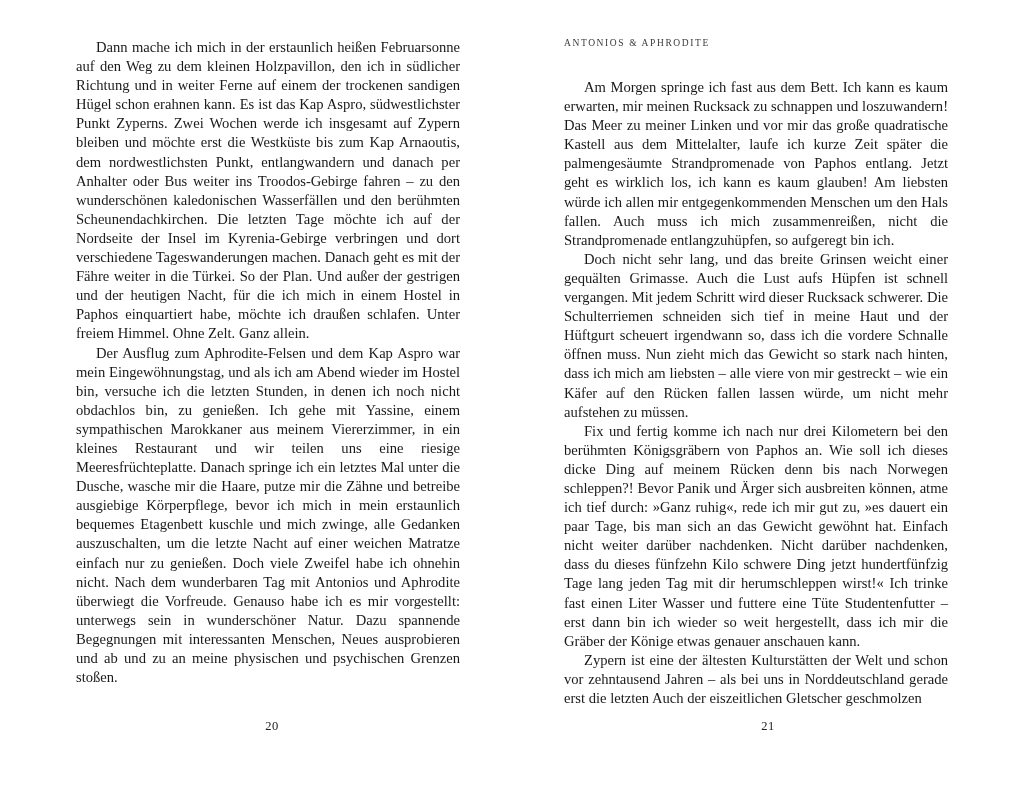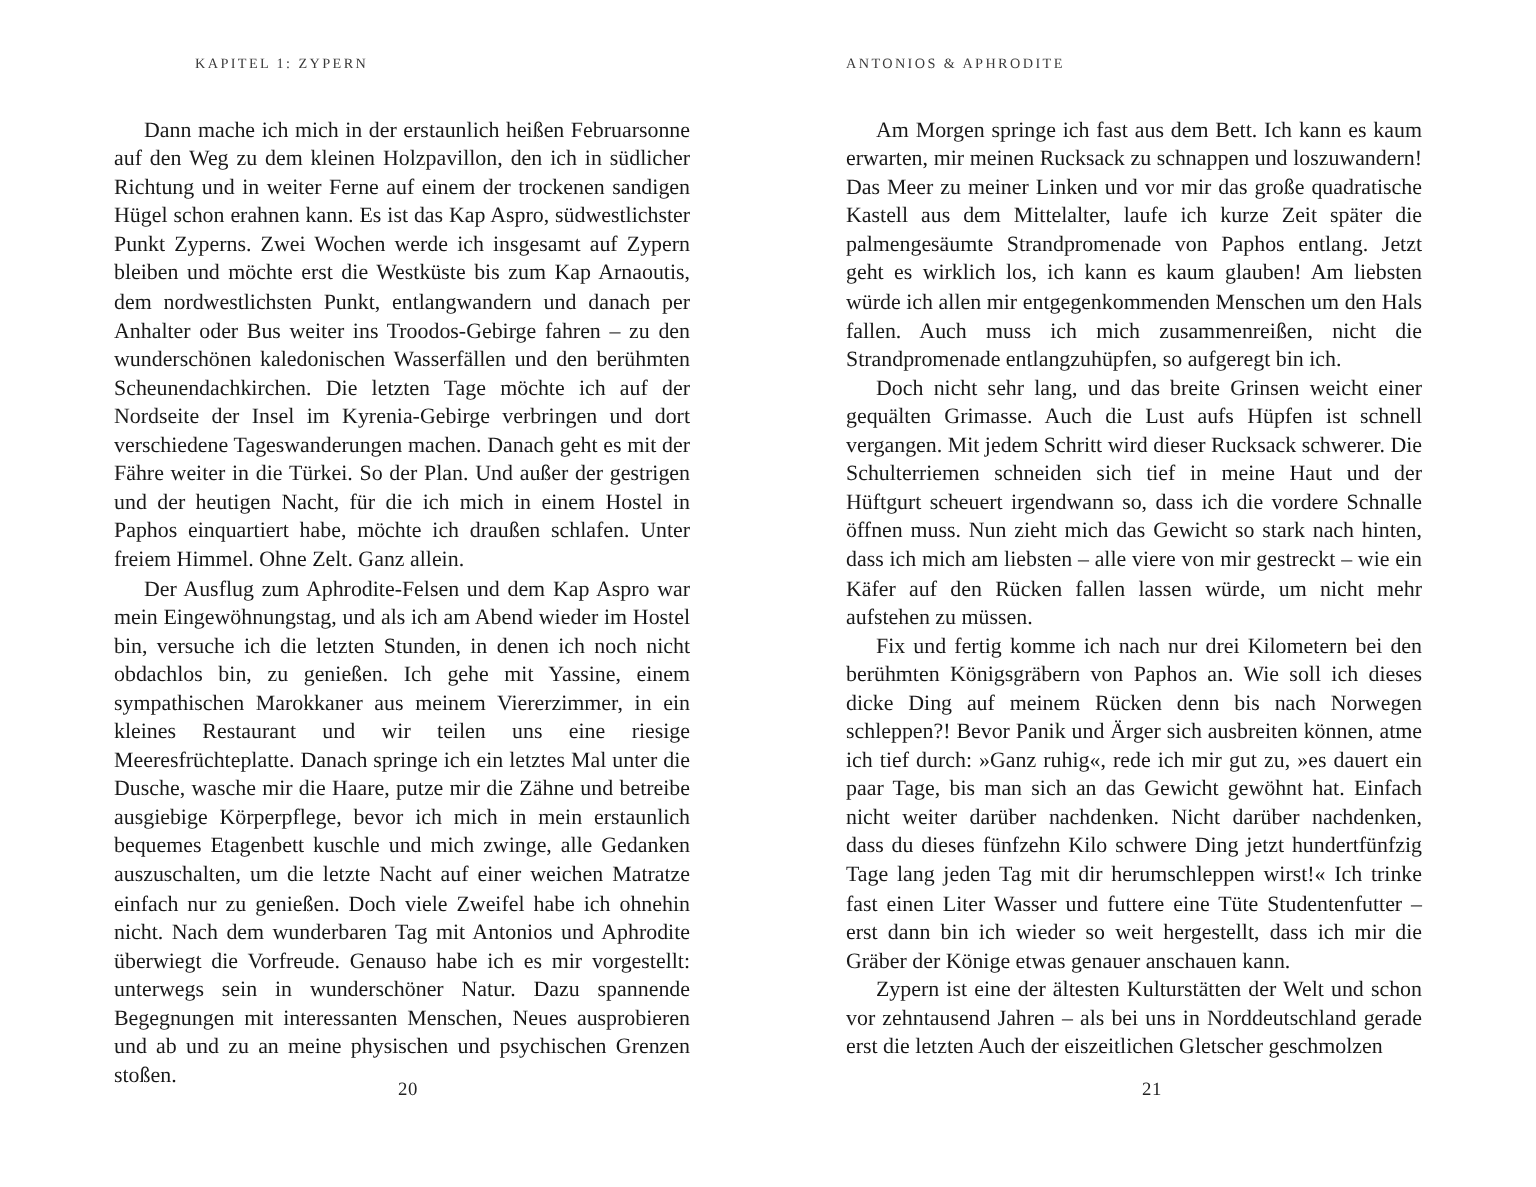--- a/index.html
+++ b/index.html
@@ -79,21 +79,20 @@
   }
   .page-left .folio { padding-left: 16px; }
   .page-right .folio { padding-right: 24px; }
 </style>
 </head>
 <body>
 
 <div class="book-spread">
 
   <div class="page page-left">
-    <div class="running-head">Kapitel 1: Zypern</div>
     <div class="body-text">
       <p class="first">Dann mache ich mich in der erstaunlich heißen Februarsonne auf den Weg zu dem kleinen Holzpavillon, den ich in südlicher Richtung und in weiter Ferne auf einem der trockenen sandigen Hügel schon erahnen kann. Es ist das Kap Aspro, südwestlichster Punkt Zyperns. Zwei Wochen werde ich insgesamt auf Zypern bleiben und möchte erst die Westküste bis zum Kap Arnaoutis, dem nordwestlichsten Punkt, entlangwandern und danach per Anhalter oder Bus weiter ins Troodos-Gebirge fahren – zu den wunderschönen kaledonischen Wasserfällen und den berühmten Scheunendachkirchen. Die letzten Tage möchte ich auf der Nordseite der Insel im Kyrenia-Gebirge verbringen und dort verschiedene Tageswanderungen machen. Danach geht es mit der Fähre weiter in die Türkei. So der Plan. Und außer der gestrigen und der heutigen Nacht, für die ich mich in einem Hostel in Paphos einquartiert habe, möchte ich draußen schlafen. Unter freiem Himmel. Ohne Zelt. Ganz allein.</p>
       <p>Der Ausflug zum Aphrodite-Felsen und dem Kap Aspro war mein Eingewöhnungstag, und als ich am Abend wieder im Hostel bin, versuche ich die letzten Stunden, in denen ich noch nicht obdachlos bin, zu genießen. Ich gehe mit Yassine, einem sympathischen Marokkaner aus meinem Viererzimmer, in ein kleines Restaurant und wir teilen uns eine riesige Meeresfrüchteplatte. Danach springe ich ein letztes Mal unter die Dusche, wasche mir die Haare, putze mir die Zähne und betreibe ausgiebige Körperpflege, bevor ich mich in mein erstaunlich bequemes Etagenbett kuschle und mich zwinge, alle Gedanken auszuschalten, um die letzte Nacht auf einer weichen Matratze einfach nur zu genießen. Doch viele Zweifel habe ich ohnehin nicht. Nach dem wunderbaren Tag mit Antonios und Aphrodite überwiegt die Vorfreude. Genauso habe ich es mir vorgestellt: unterwegs sein in wunderschöner Natur. Dazu spannende Begegnungen mit interessanten Menschen, Neues ausprobieren und ab und zu an meine physischen und psychischen Grenzen stoßen.</p>
     </div>
     <div class="folio">20</div>
   </div>
 
   <div class="page page-right">
     <div class="running-head">Antonios &amp; Aphrodite</div>
     <div class="body-text">

